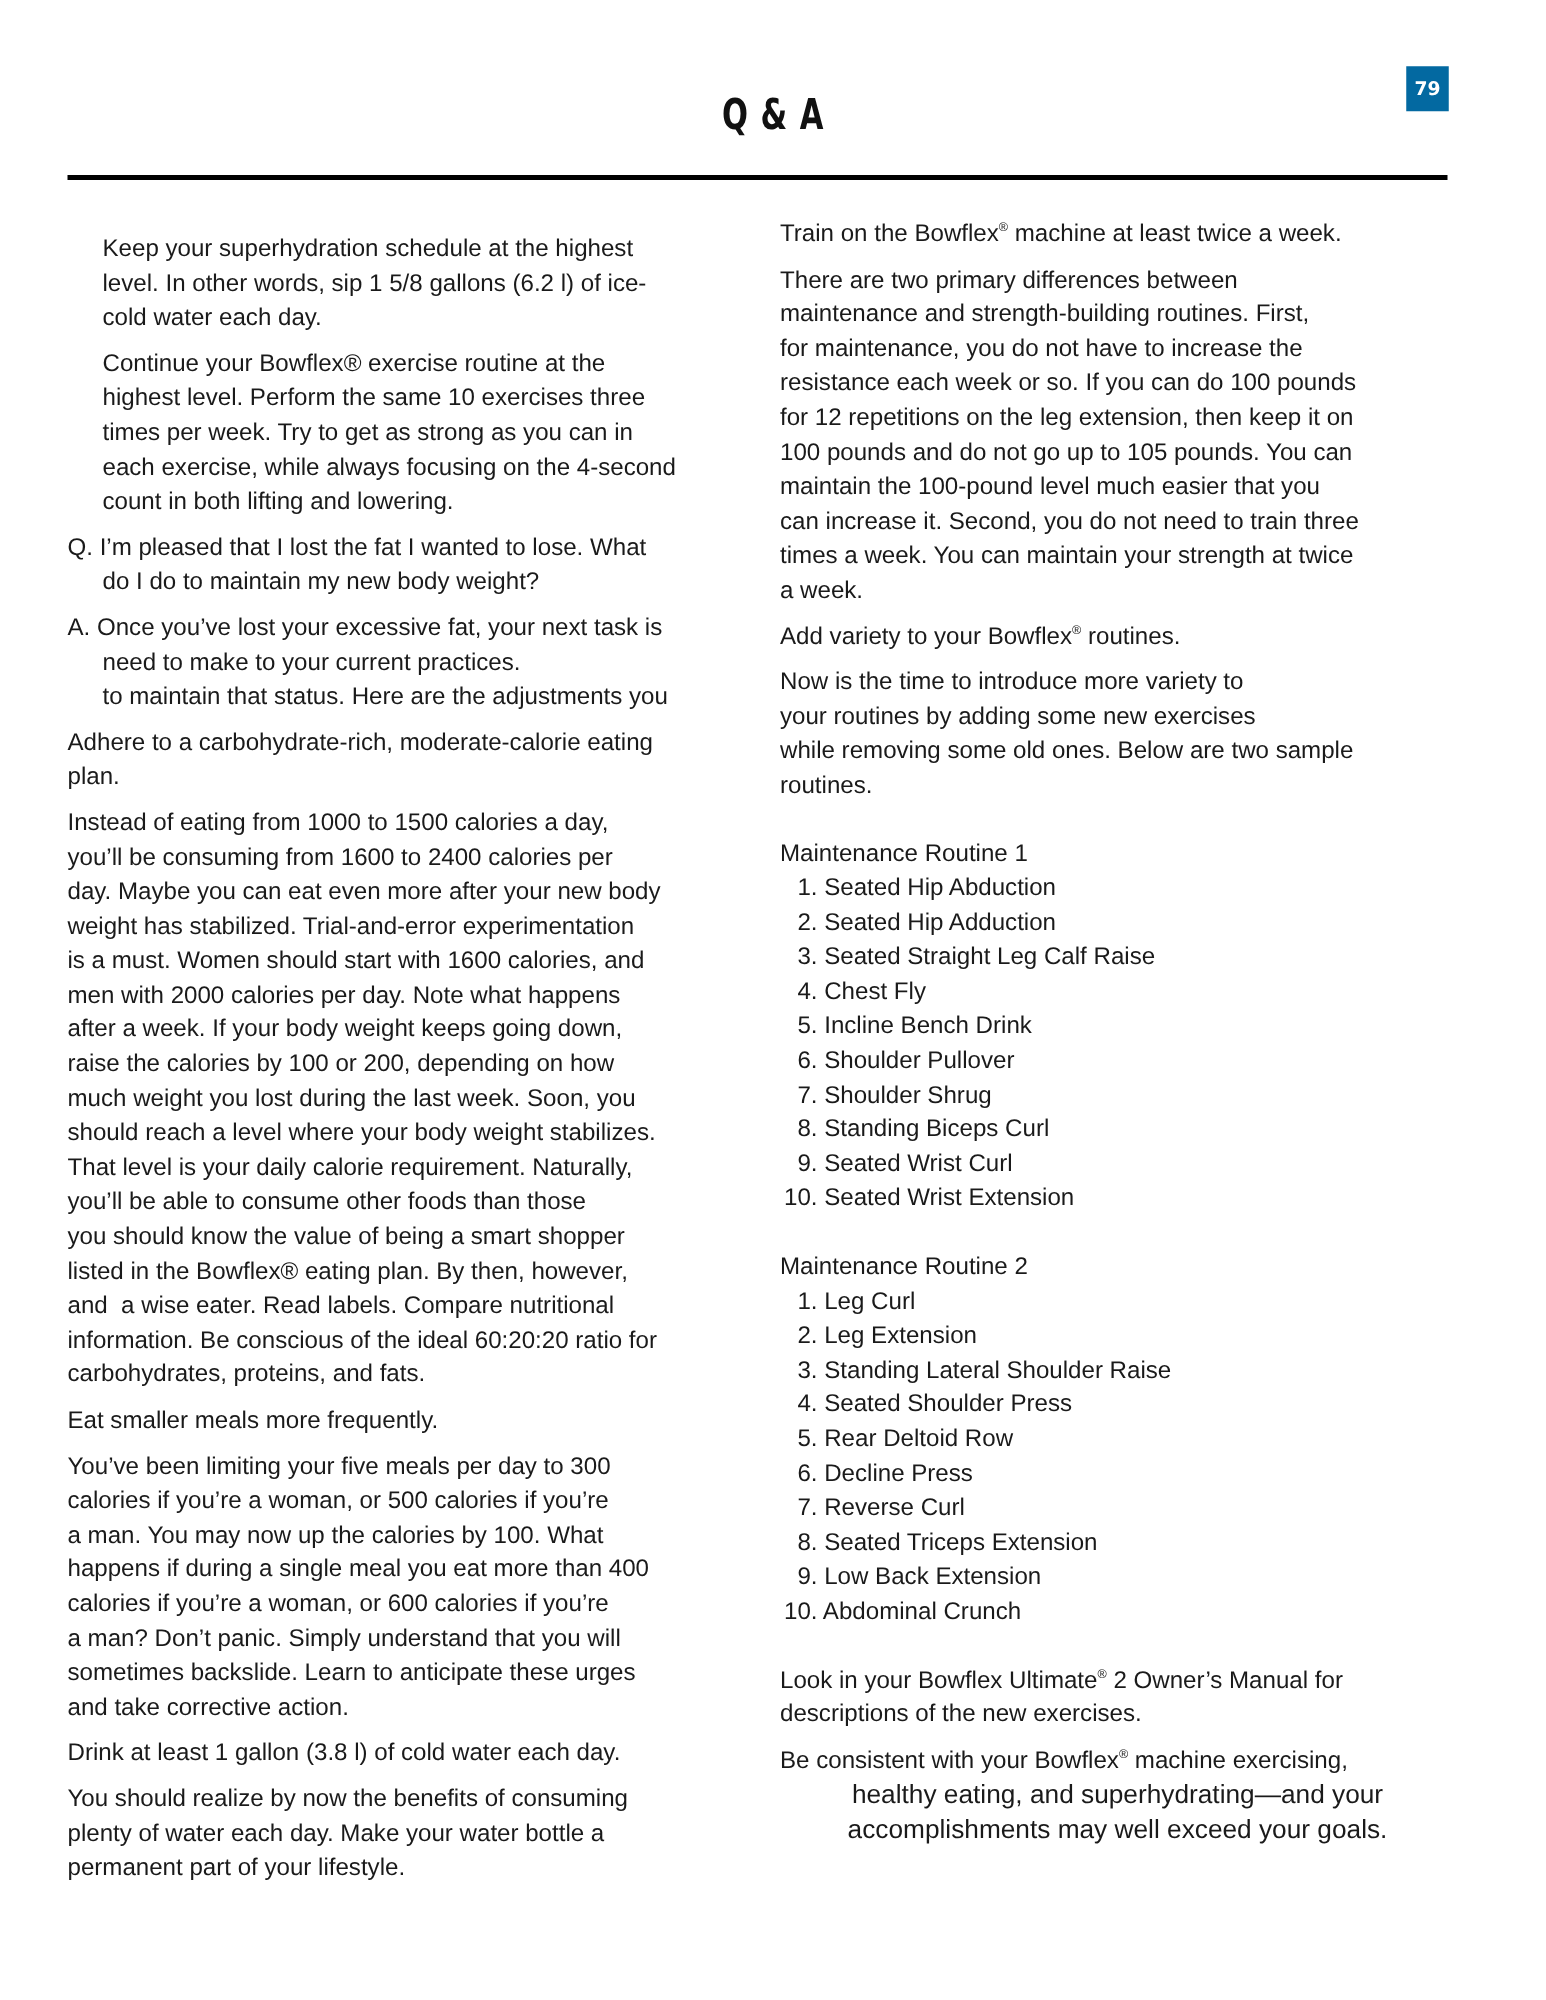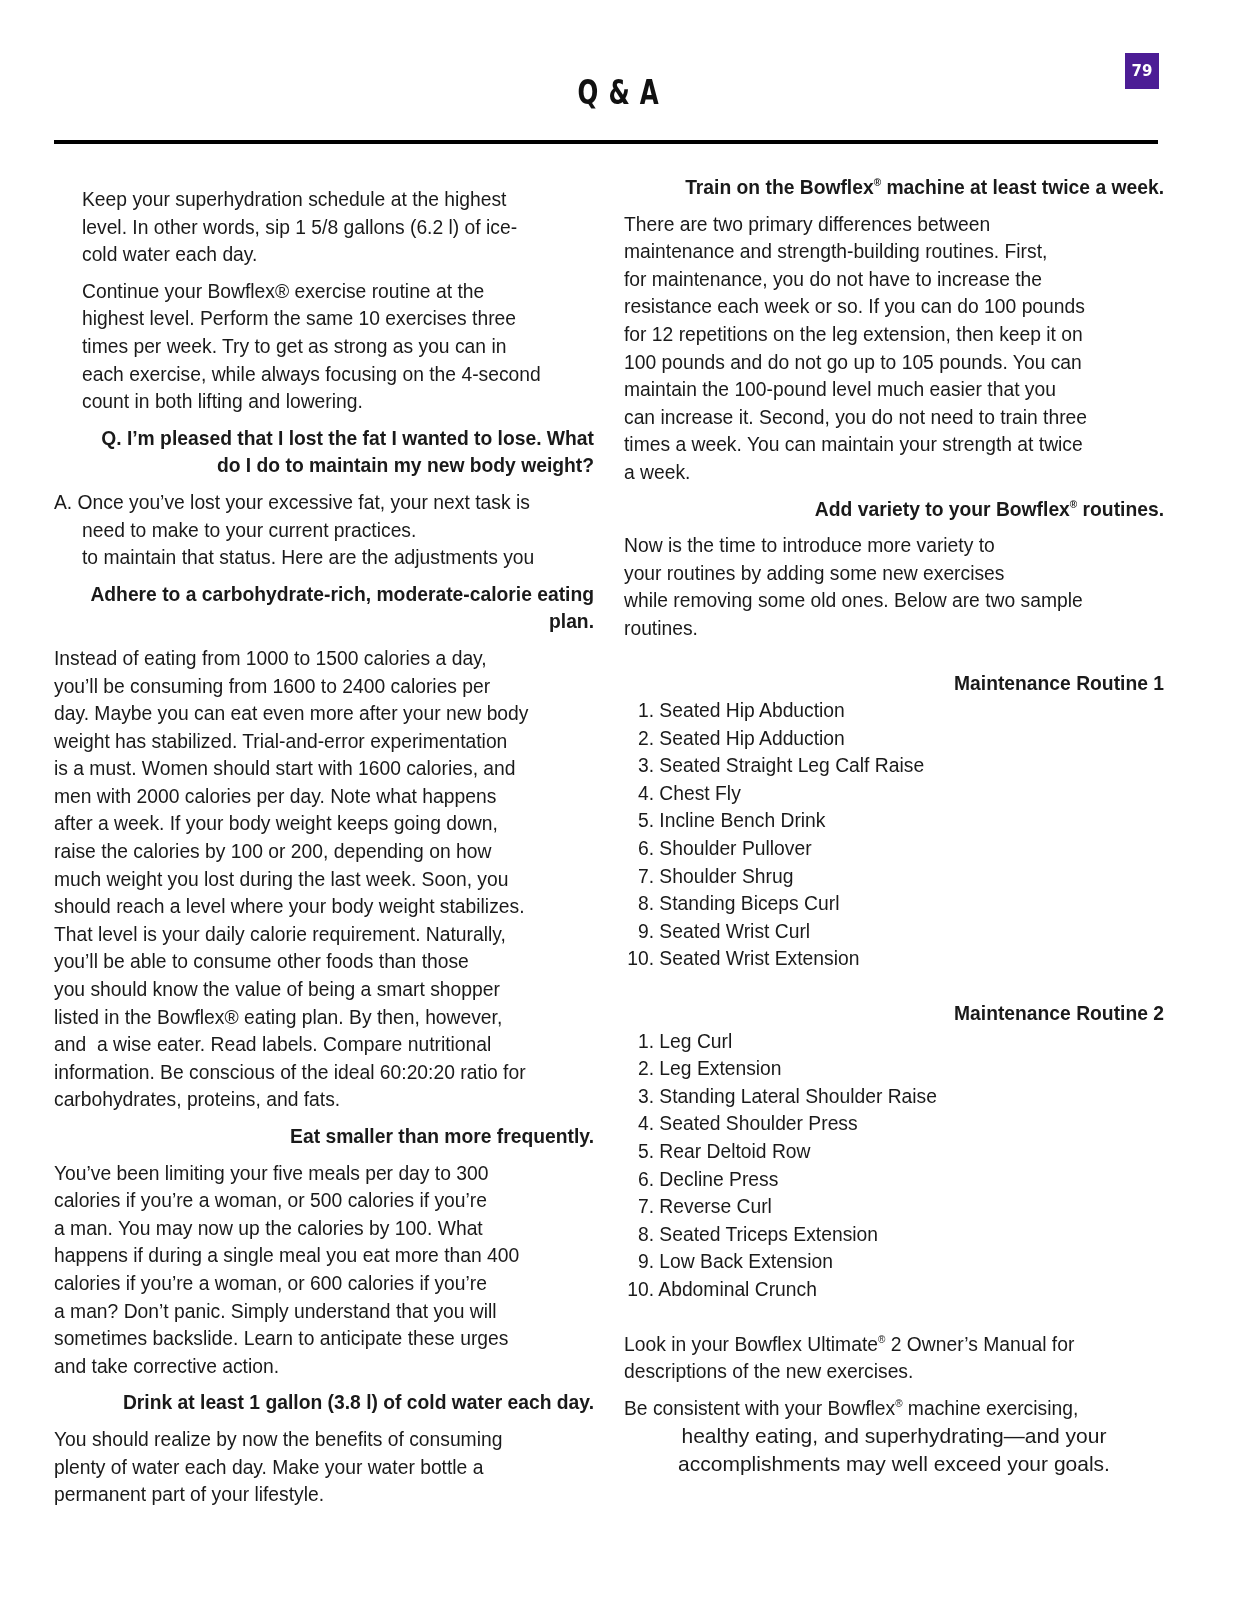--- a/index.html
+++ b/index.html
@@ -9,35 +9,35 @@
     color: #1a1a1a;
   }
   .page-title {
     position: absolute; top: 72px; left: 0; width: 1237px; text-align: center;
     font-family: "DejaVu Sans", sans-serif; font-weight: bold;
     font-size: 34px; letter-spacing: 1px; transform: scaleX(0.72); transform-origin: center;
     color: #111;
   }
   .page-number {
     position: absolute; top: 53px; left: 1125px; width: 34px; height: 36px;
-    background: #4c1d95; color: #fff; font-weight: bold; font-size: 15px;
+    background: #0369a1; color: #fff; font-weight: bold; font-size: 15px;
     display: flex; align-items: center; justify-content: center;
     font-family: "DejaVu Sans", sans-serif;
   }
   .rule {
     position: absolute; top: 140px; left: 54px; width: 1104px; height: 4px; background: #000;
   }
   .col {
     position: absolute; top: 174px; font-size: 19.3px; line-height: 27.6px;
   }
   .col.left { left: 54px; width: 540px; margin-top: 12px; }
   .col.right { left: 624px; width: 540px; }
   .line { display: block; white-space: pre; }
   .ind { padding-left: 28px; }
-  .b { font-weight: bold; text-align: right; }
+  .b { font-weight: normal; }
   .gap { height: 9px; }
   .gap3 { height: 27px; }
   .li { display: block; white-space: pre; }
   .num { display: inline-block; width: 30px; text-align: right; }
   .big { font-size: 21px; line-height: 27.6px; text-align: center; }
   sup { font-size: 10px; vertical-align: 8px; line-height: 0; }
 </style>
 </head>
 <body>
 
@@ -90,21 +90,21 @@
     <span class="line">That level is your daily calorie requirement. Naturally,</span>
     <span class="line">you’ll be able to consume other foods than those</span>
     <span class="line">you should know the value of being a smart shopper</span>
     <span class="line">listed in the Bowflex® eating plan. By then, however,</span>
     <span class="line">and  a wise eater. Read labels. Compare nutritional</span>
     <span class="line">information. Be conscious of the ideal 60:20:20 ratio for</span>
     <span class="line">carbohydrates, proteins, and fats.</span>
   </div>
   <div class="gap"></div>
   <div class="b">
-    <span class="line">Eat smaller than more frequently.</span>
+    <span class="line">Eat smaller meals more frequently.</span>
   </div>
   <div class="gap"></div>
   <div>
     <span class="line">You’ve been limiting your five meals per day to 300</span>
     <span class="line">calories if you’re a woman, or 500 calories if you’re</span>
     <span class="line">a man. You may now up the calories by 100. What</span>
     <span class="line">happens if during a single meal you eat more than 400</span>
     <span class="line">calories if you’re a woman, or 600 calories if you’re</span>
     <span class="line">a man? Don’t panic. Simply understand that you will</span>
     <span class="line">sometimes backslide. Learn to anticipate these urges</span>

